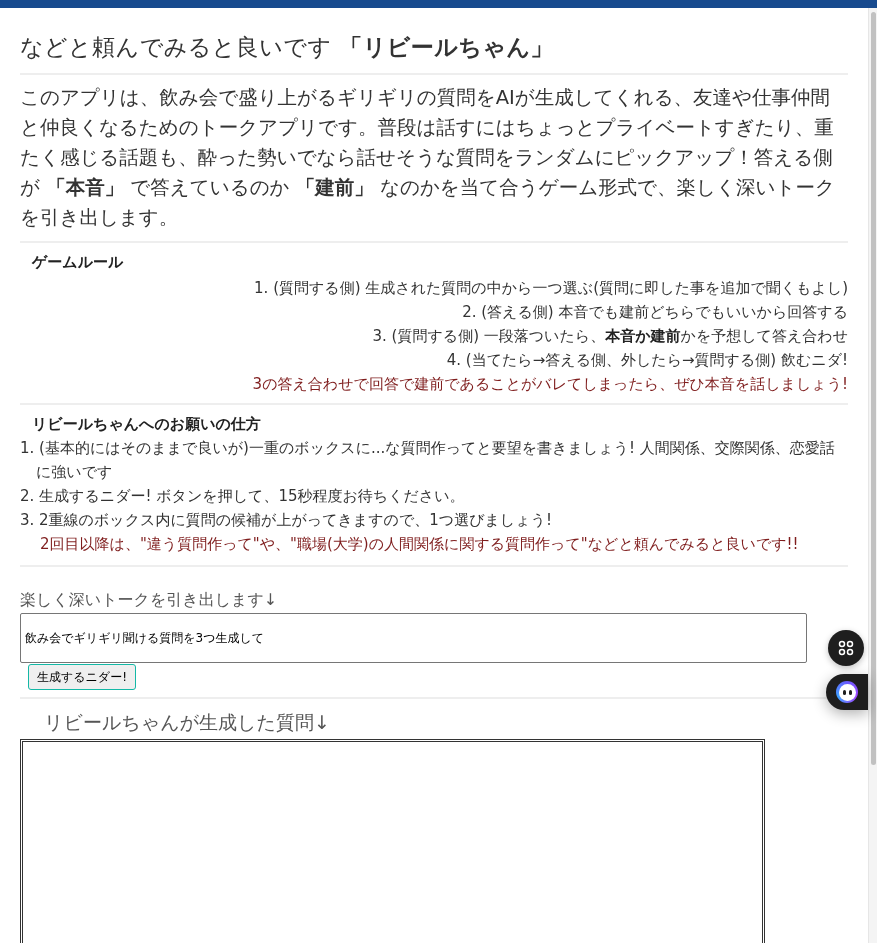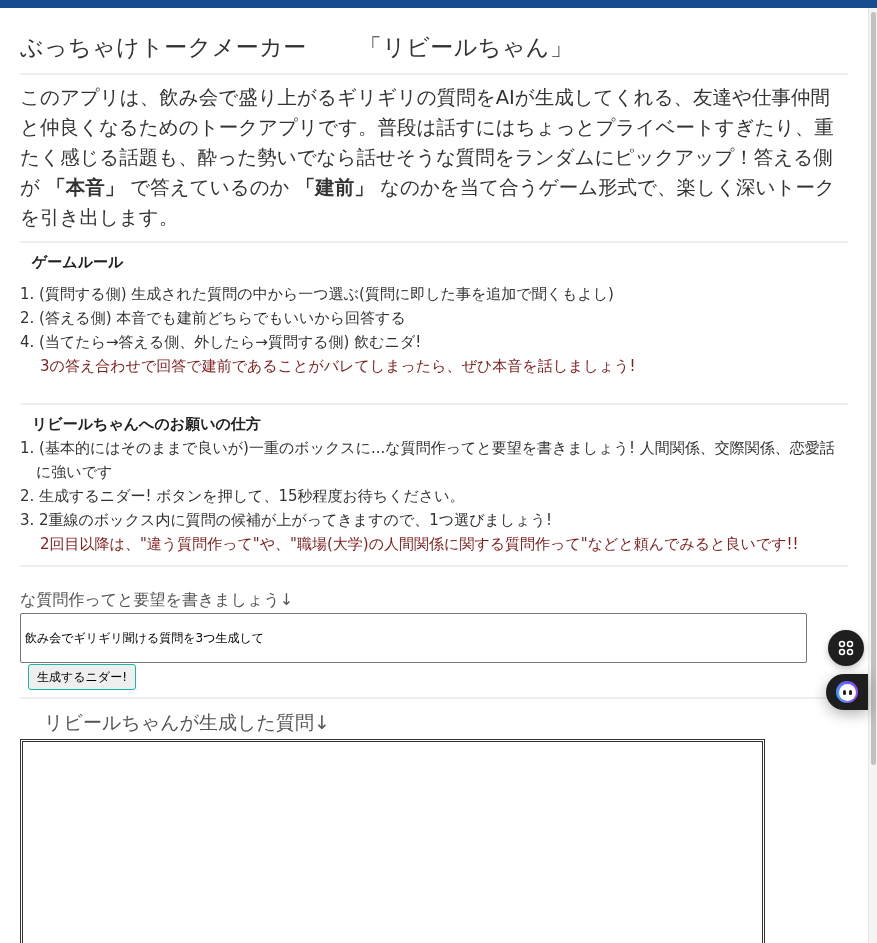--- a/index.html
+++ b/index.html
@@ -2,21 +2,21 @@
 <html><head>
   <meta charset="utf-8">
   <style>
     * { box-sizing: border-box; margin: 0; padding: 0; }
     html, body { width: 877px; height: 943px; overflow: hidden; background: #ffffff; }
     body { position: relative; font-family: "DejaVu Sans", "Liberation Sans", sans-serif; color: #333333; }
     .top-bar { position: absolute; left: 0; top: 0; width: 877px; height: 8px; background: #174a8e; }
     .page { position: absolute; left: 0; top: 8px; width: 868px; height: 935px; background: #ffffff; border-top-left-radius: 10px; border-top-right-radius: 10px; overflow: hidden; }
     .content { position: absolute; left: 20px; top: 0; width: 828px; }
     .title { position: absolute; left: 0; top: 24px; font-size: 23px; font-weight: normal; color: #333; white-space: nowrap; letter-spacing: 0.5px; }
-    .title b { font-weight: normal; color: #333; margin-left: 44px; }
+    .title b { font-weight: bold; color: #333; }
     .hr { position: absolute; left: 0; width: 828px; height: 2px; background: #eeeeee; }
     .intro { position: absolute; left: 0; top: 75px; width: 828px; font-size: 19.5px; line-height: 30px; color: #333; }
     .intro b { font-weight: bold; }
     .section-title { position: absolute; left: 0; font-size: 15px; font-weight: bold; color: #222; margin-left: 12px; }
     .list { position: absolute; left: 0; width: 828px; font-size: 15px; line-height: 24px; color: #333; }
     .list .item { padding-left: 16px; text-indent: -16px; }
     .list .item b { font-weight: bold; color: #222; }
     .note { color: #7f1d1d; padding-left: 20px; }
     .label { position: absolute; left: 0; font-size: 16px; color: #555; }
     .label.big { font-size: 19px; margin-left: 24px; }
@@ -32,49 +32,50 @@
     .eye { width: 3px; height: 5px; background: #1e1e1e; border-radius: 2px; }
   </style>
 </head>
 <body>
 
 <div class="top-bar"></div>
 
 <div class="page">
   <div class="content">
 
-    <h1 class="title"><span>ぶっちゃけトークメーカー </span><b>「リビールちゃん」</b></h1>
+    <h1 class="title"><span>などと頼んでみると良いです </span><b>「リビールちゃん」</b></h1>
 
     <div class="hr" style="top:65px;"></div>
 
     <p class="intro"><span>このアプリは、飲み会で盛り上がるギリギリの質問をAIが生成してくれる、友達や仕事仲間と仲良くなるためのトークアプリです。普段は話すにはちょっとプライベートすぎたり、重たく感じる話題も、酔った勢いでなら話せそうな質問をランダムにピックアップ！答える側が </span><b>「本音」</b><span> で答えているのか </span><b>「建前」</b><span> なのかを当て合うゲーム形式で、楽しく深いトークを引き出します。</span></p>
 
     <div class="hr" style="top:233px;"></div>
 
     <div class="section-title" style="top:245px;">ゲームルール</div>
-    <div class="list" style="top:274px;">
+    <div class="list" style="top:268px;text-align:right;">
       <div class="item">1. (質問する側) 生成された質問の中から一つ選ぶ(質問に即した事を追加で聞くもよし)</div>
       <div class="item">2. (答える側) 本音でも建前どちらでもいいから回答する</div>
+      <div class="item"><span>3. (質問する側) 一段落ついたら、</span><b>本音か建前</b><span>かを予想して答え合わせ</span></div>
       <div class="item">4. (当てたら→答える側、外したら→質問する側) 飲むニダ!</div>
       <div class="note">3の答え合わせで回答で建前であることがバレてしまったら、ぜひ本音を話しましょう!</div>
     </div>
 
     <div class="hr" style="top:395px;"></div>
 
     <div class="section-title" style="top:407px;">リビールちゃんへのお願いの仕方</div>
     <div class="list" style="top:428px;">
       <div class="item">1. (基本的にはそのままで良いが)一重のボックスに...な質問作ってと要望を書きましょう! 人間関係、交際関係、恋愛話に強いです</div>
       <div class="item">2. 生成するニダー! ボタンを押して、15秒程度お待ちください。</div>
       <div class="item">3. 2重線のボックス内に質問の候補が上がってきますので、1つ選びましょう!</div>
       <div class="note">2回目以降は、"違う質問作って"や、"職場(大学)の人間関係に関する質問作って"などと頼んでみると良いです!!</div>
     </div>
 
     <div class="hr" style="top:557px;"></div>
 
-    <div class="label" style="top:582px;">な質問作ってと要望を書きましょう↓</div>
+    <div class="label" style="top:582px;">楽しく深いトークを引き出します↓</div>
     <div class="request-input">
         <span>飲み会でギリギリ聞ける質問を3つ生成して</span>
       </div>
     <button class="gen-button">生成するニダー!</button>
 
     <div class="hr" style="top:689px;"></div>
 
     <div class="label big" style="top:702px;">リビールちゃんが生成した質問↓</div>
     <div class="output-box"><span></span></div>
 

